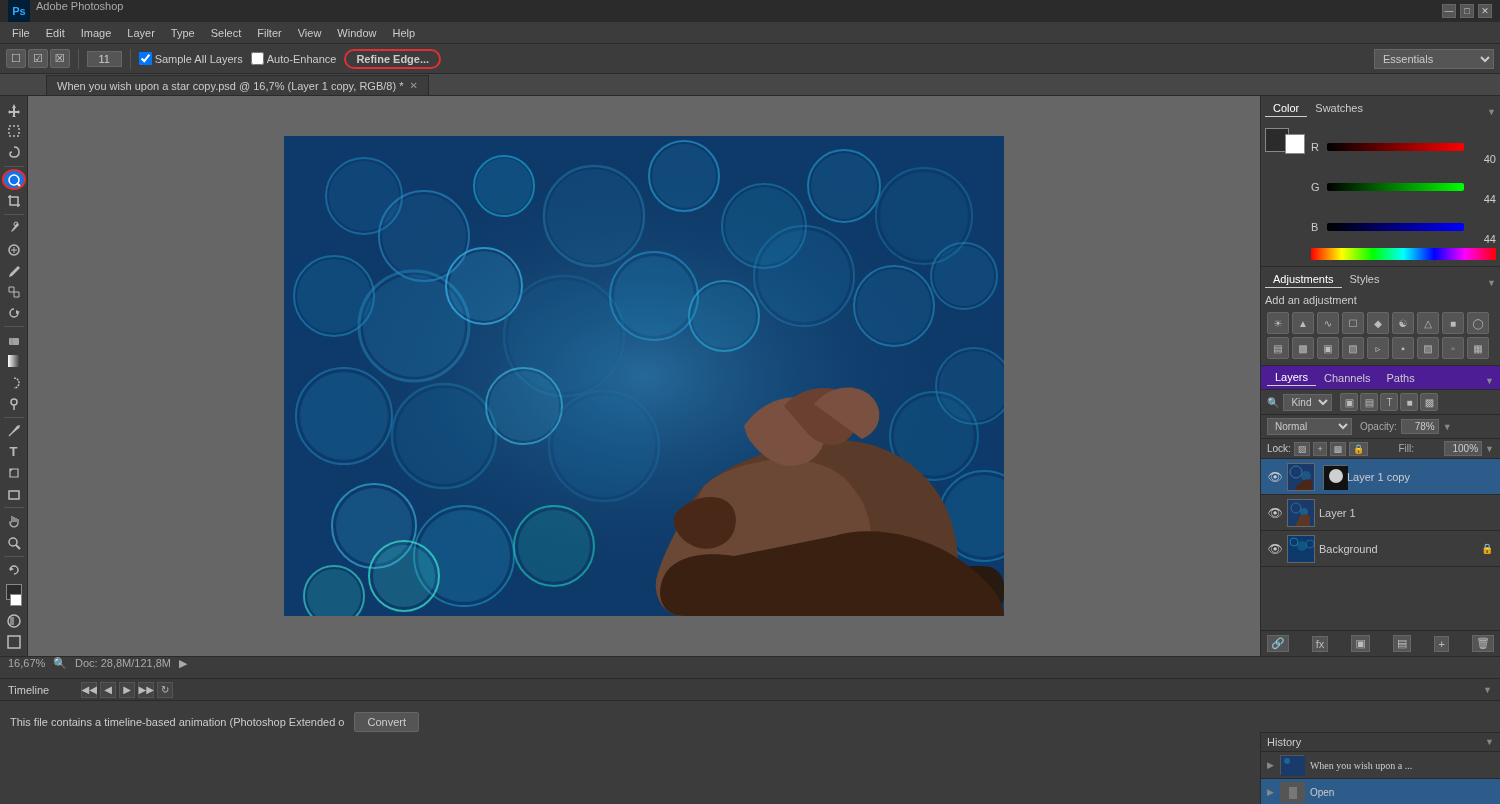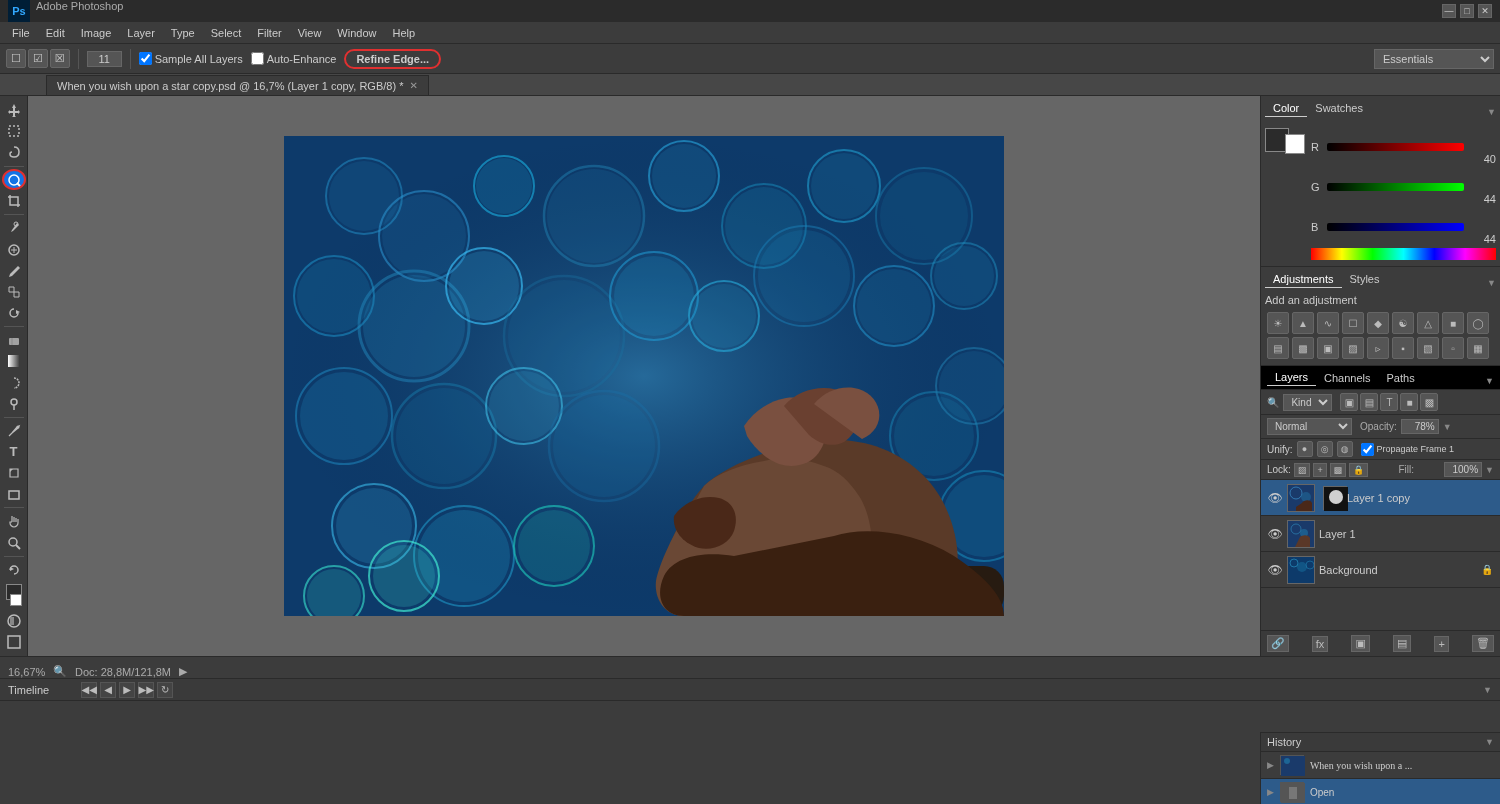--- a/index.html
+++ b/index.html
@@ -251,21 +251,21 @@
     .adj-title { font-size: 11px; color: #ccc; margin-bottom: 4px; }
 
     
     #layers-panel {
       flex: 1;
       display: flex;
       flex-direction: column;
     }
     .layers-header {
       display: flex; align-items: flex-end;
-      background: #000000;
+      background: #4c1d95;
       padding: 3px 6px;
       border-bottom: 1px solid #2a2a2a;
     }
     .layers-tab {
       padding: 2px 8px; font-size: 11px; cursor: pointer; color: #ccc;
     }
     .layers-tab.active { color: #fff; border-bottom: 1px solid #ccc; }
     .layers-filter {
       display: flex; align-items: center; gap: 4px;
       padding: 3px 6px;
@@ -333,21 +333,21 @@
       flex-shrink: 0;
     }
     .layer-name { font-size: 11px; color: #ccc; flex: 1; }
     .layer-lock-icon { font-size: 10px; color: #888; }
 
     
     #statusbar {
       height: 22px;
       background: #3c3c3c;
       display: flex;
-      align-items: flex-end;
+      align-items: flex-start;
       padding: 0 8px;
       gap: 8px;
       border-top: 1px solid #2a2a2a;
       font-size: 11px;
       color: #aaa;
     }
 
     
     #timeline {
       height: 65px;
@@ -843,30 +843,20 @@
 
       <div class="layers-options">
         <select class="blend-select">
           <option>Normal</option>
         </select>
         <span style="font-size:10px;color:#aaa;margin-left:4px;">Opacity:</span>
         <input class="opacity-box" type="text" value="78%" style="">
         <span class="collapse-btn">▼</span>
       </div>
 
-      <div style="display:flex;align-items:center;gap:4px;padding:2px 6px;border-bottom:1px solid #2a2a2a;background:#3c3c3c;font-size:10px;">
-        <span>Unify:</span>
-        <div class="adj-icon" style="width:16px;height:16px;font-size:9px;">●</div>
-        <div class="adj-icon" style="width:16px;height:16px;font-size:9px;">◎</div>
-        <div class="adj-icon" style="width:16px;height:16px;font-size:9px;">◍</div>
-        <label class="checkbox-label" style="font-size:9px;margin-left:4px;">
-          <input type="checkbox" checked="" style="">
-          <span>Propagate Frame 1</span>
-        </label>
-      </div>
 
       <div class="layers-lock">
         <span>Lock:</span>
         <button class="lock-icon-btn">▨</button>
         <button class="lock-icon-btn">+</button>
         <button class="lock-icon-btn">▩</button>
         <button class="lock-icon-btn">🔒</button>
         <span style="font-size:10px;color:#aaa;margin-left:auto;">Fill:</span>
         <input class="fill-box" type="text" value="100%" style="">
         <span class="collapse-btn">▼</span>
@@ -946,20 +936,24 @@
     <span>Timeline</span>
     <div class="timeline-controls" style="margin-left:8px;">
       <button class="tl-ctrl-btn">◀◀</button>
       <button class="tl-ctrl-btn">◀</button>
       <button class="tl-ctrl-btn">▶</button>
       <button class="tl-ctrl-btn">▶▶</button>
       <button class="tl-ctrl-btn">↻</button>
     </div>
     <span class="collapse-arrow" style="margin-left:auto;">▼</span>
   </div>
+  <div id="timeline-content">
+    <span>This file contains a timeline-based animation (Photoshop Extended o</span>
+    <button class="convert-btn">Convert</button>
+  </div>
 </div>
 
 <div id="history-panel" style="height:72px;">
   <div class="history-header">
     <span>History</span>
     <span class="collapse-arrow">▼</span>
   </div>
   <div class="history-item">
     <span style="font-size:9px;color:#888;">▶</span>
     <div class="history-thumb">

